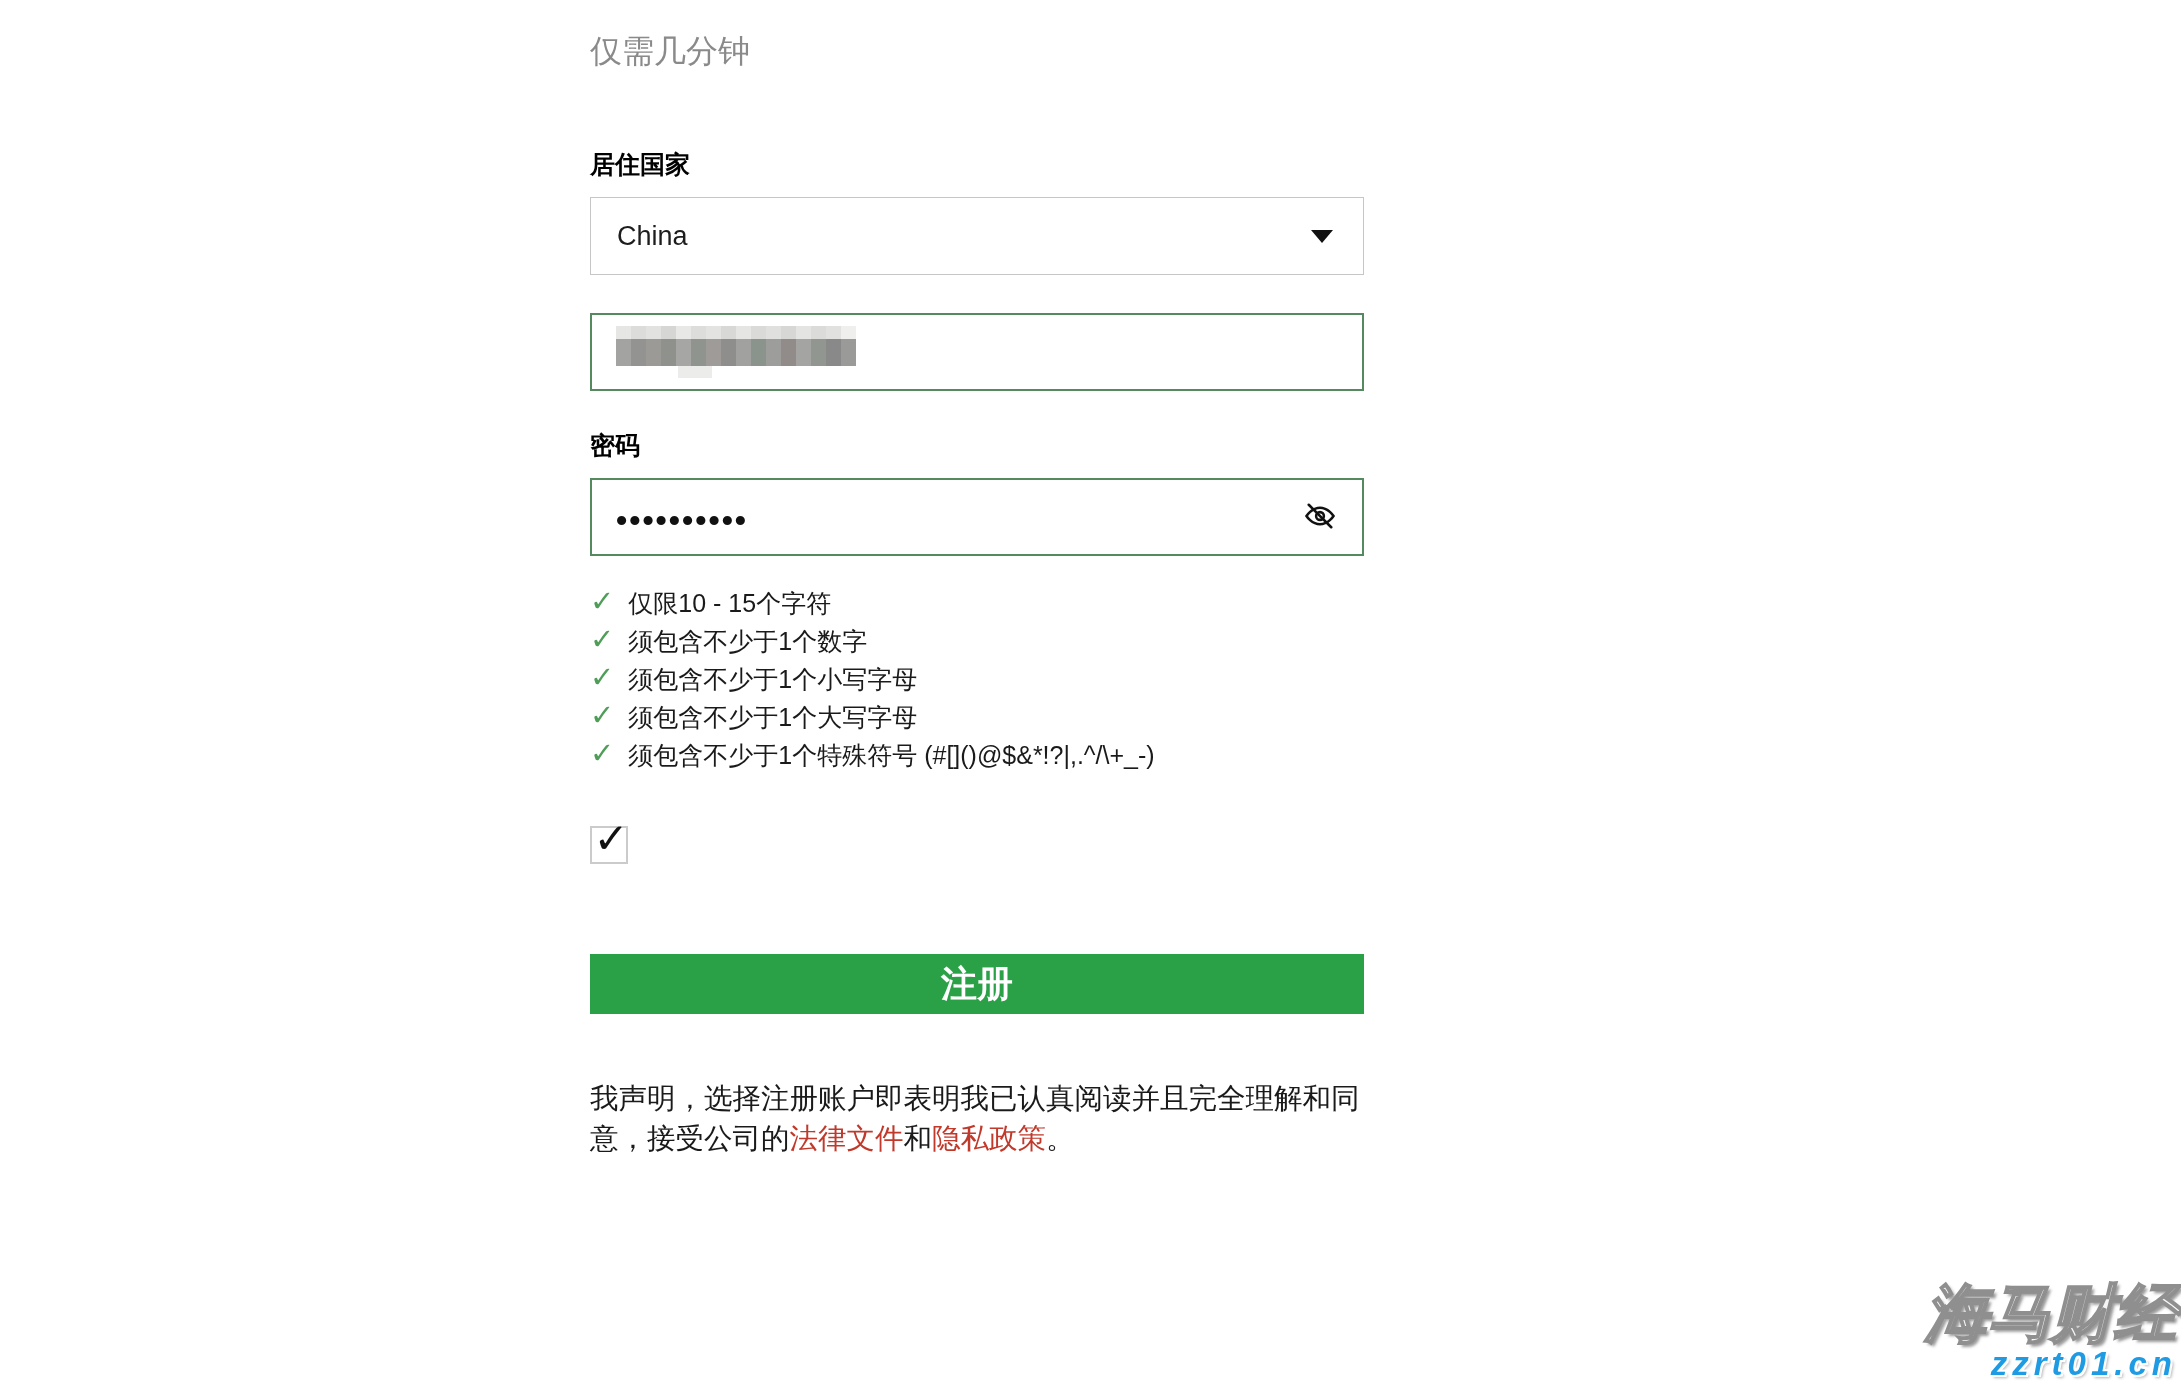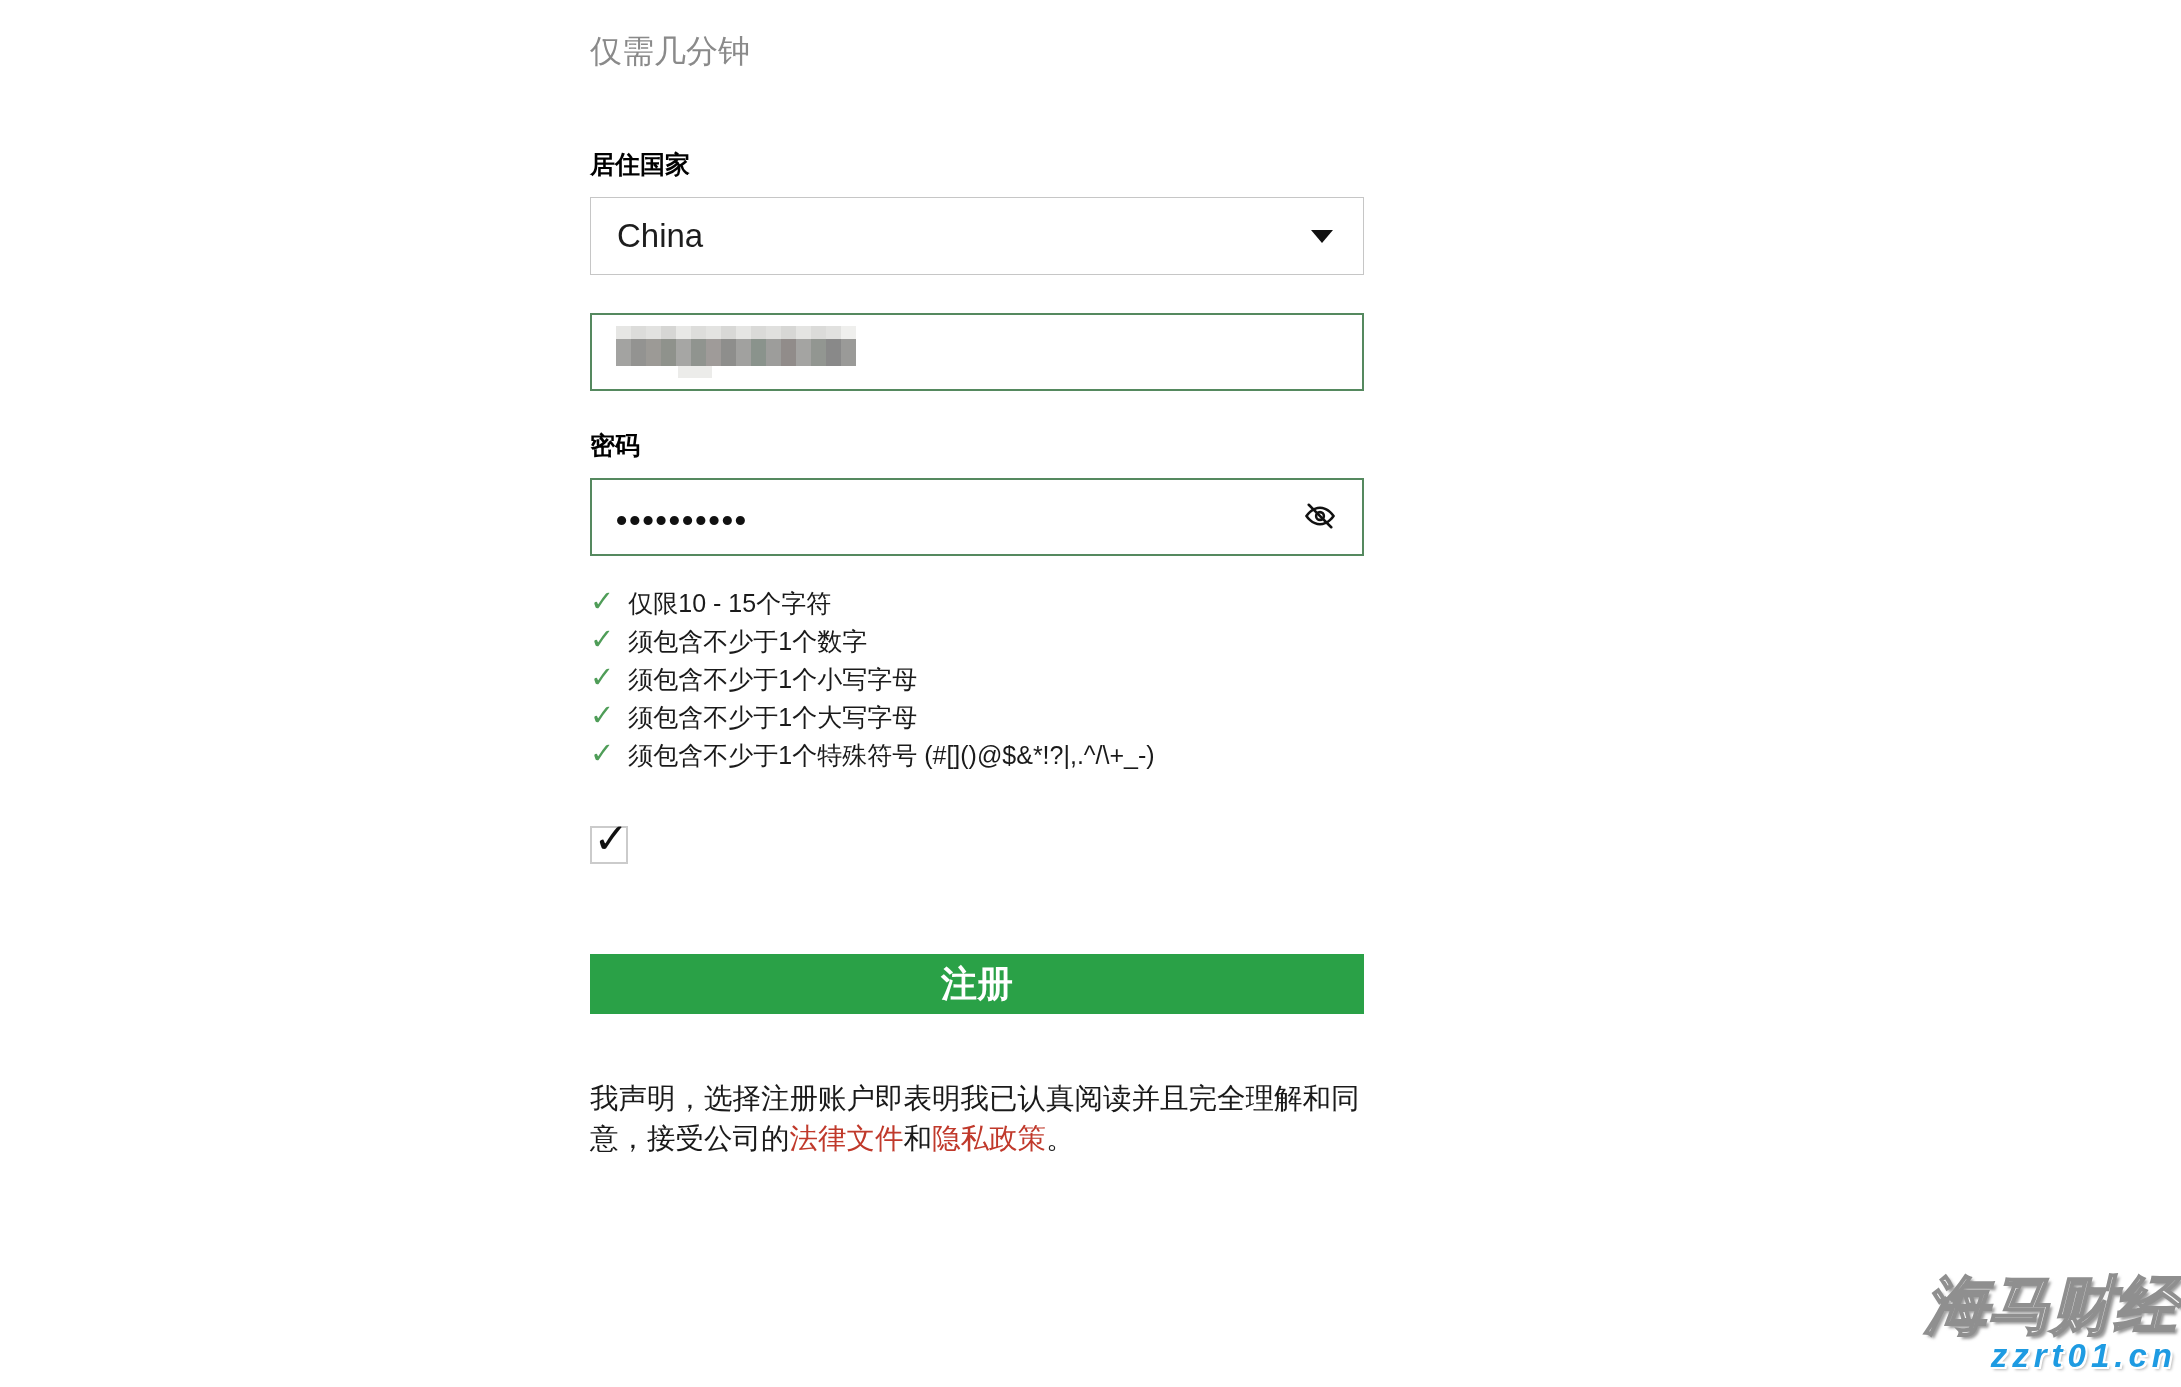--- a/index.html
+++ b/index.html
@@ -17,21 +17,21 @@
 
   .field-label { font-size:25px; font-weight:700; color:#000000; }
   .group-country { margin-top:74px; }
   .group-email, .group-password { margin-top:38px; }
 
   .select-box {
     margin-top:16px; height:78px; border:1px solid #c6c6c6; background:#fff;
     display:flex; align-items:center; justify-content:space-between;
     padding:0 30px 0 26px; cursor:pointer;
   }
-  .select-value { font-size:33px; color:#1d1d1d; }
+  .select-value { font-size:27px; color:#1d1d1d; }
   .chevron-down {
     width:0; height:0;
     border-left:11px solid transparent; border-right:11px solid transparent;
     border-top:13px solid #111;
   }
 
   .input-box {
     margin-top:16px; height:78px; border:2px solid #55895f; background:#fff;
     display:flex; align-items:center; padding:0 24px; position:relative;
   }
@@ -61,21 +61,21 @@
 
   .submit {
     margin-top:90px; width:100%; height:60px; border:none; cursor:pointer;
     background:#2aa147; color:#ffffff; font-size:36px; font-weight:700;
     font-family:inherit; display:flex; align-items:center; justify-content:center;
   }
 
   .legal { margin-top:64px; font-size:28.5px; line-height:1.42; color:#1a1a1a; }
   .legal a { color:#c0392b; text-decoration:none; cursor:pointer; }
 
-  .watermark { position:absolute; right:4px; bottom:12px; text-align:right; font-style:italic; user-select:none; }
+  .watermark { position:absolute; right:4px; bottom:4px; text-align:right; font-style:italic; user-select:none; }
   .wm-cn {
     font-size:63px; font-weight:700; line-height:1; color:#f6f6f6;
     -webkit-text-stroke:2px #8f8f8f;
     text-shadow:3px 3px 3px rgba(70,70,70,.55);
   }
   .wm-url {
     font-size:33px; font-weight:700; line-height:1.15; letter-spacing:5px; color:#1e9be2;
     text-shadow:2px 2px 0 #fff, -2px -2px 0 #fff, 2px -2px 0 #fff, -2px 2px 0 #fff, 3px 3px 3px rgba(0,0,0,.28);
   }
 </style>

